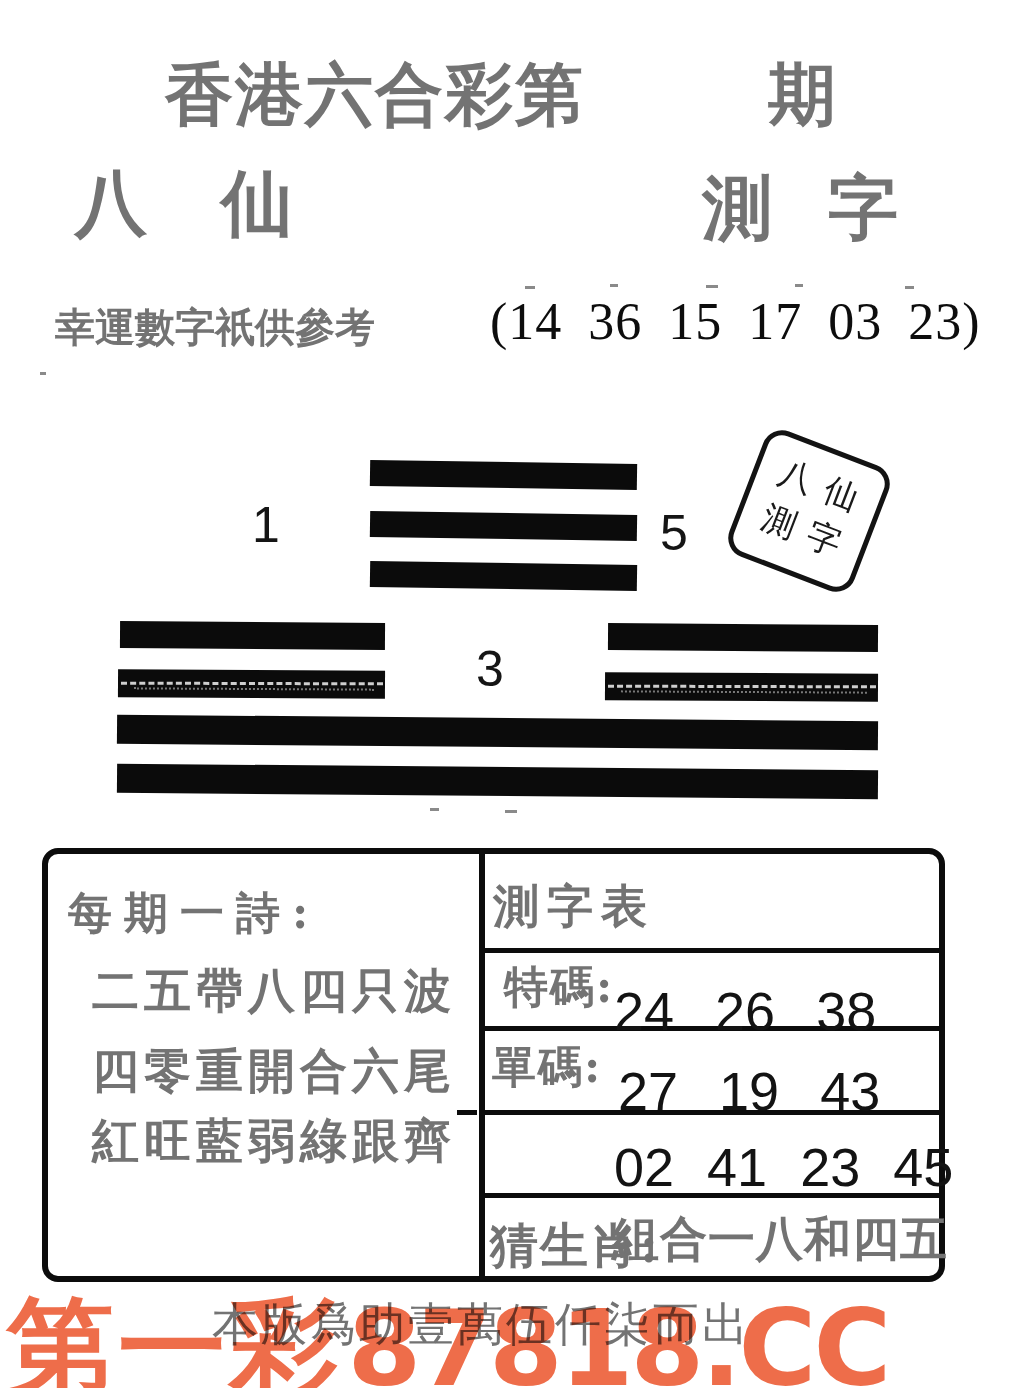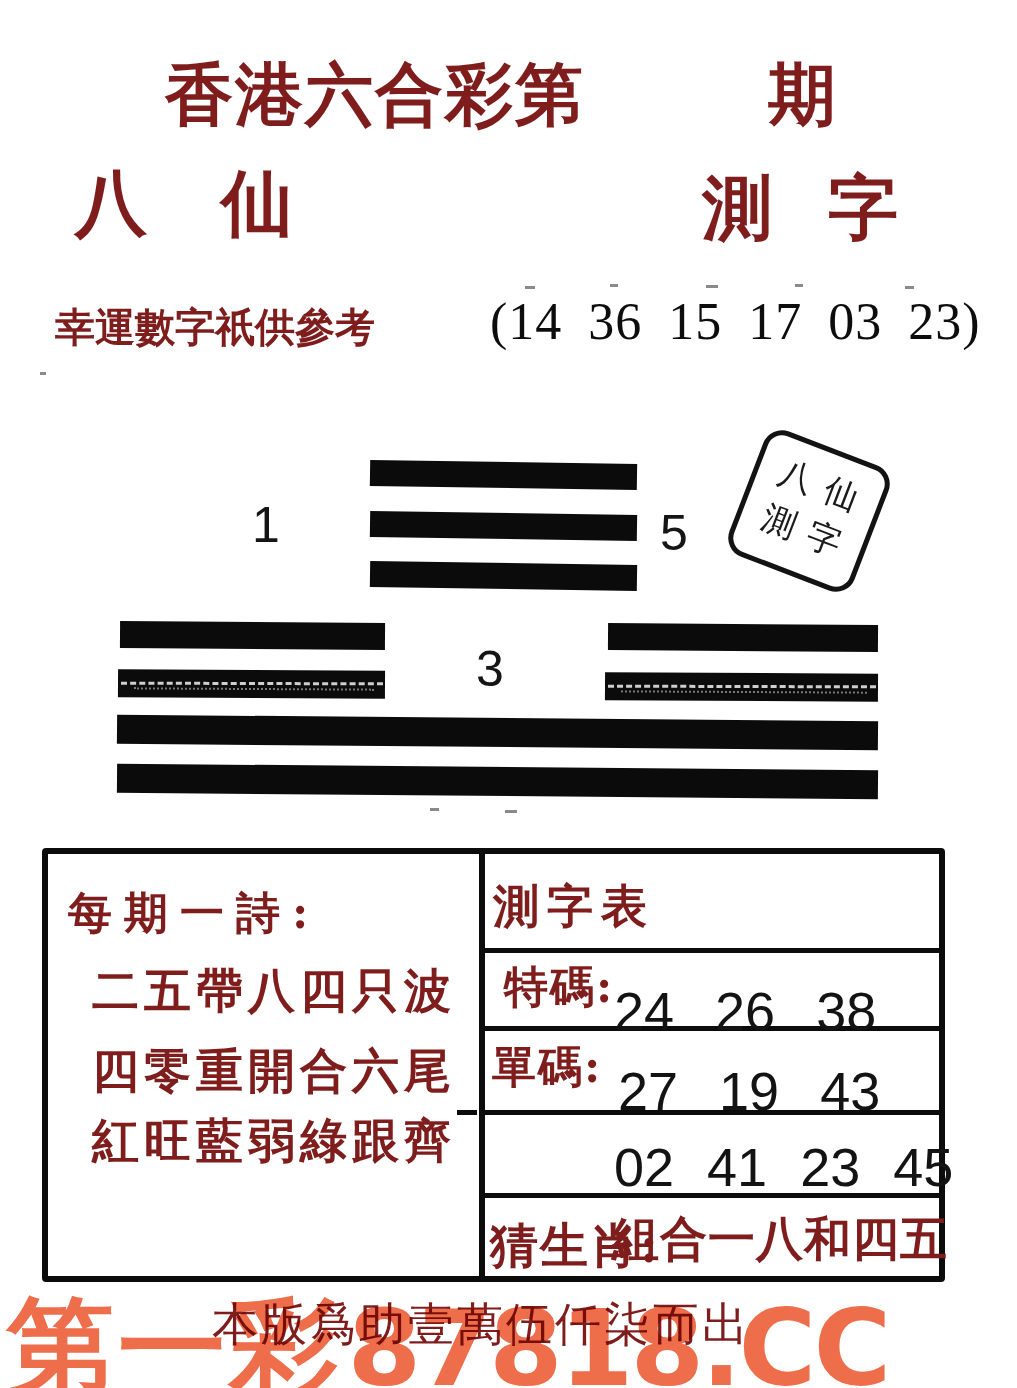--- a/index.html
+++ b/index.html
@@ -4,21 +4,21 @@
 <style>
   * { margin:0; padding:0; box-sizing:border-box; }
   html,body { background:#e8e8e8; }
   .page {
     position:relative; width:1017px; height:1388px;
     background:#ffffff; overflow:hidden; margin:0 auto;
     font-family:"DejaVu Serif","Liberation Serif",serif;
     color:#0d0d0d;
   }
   .abs { position:absolute; }
-  .cjk { font-family:"DejaVu Serif","Liberation Serif",serif; color:#7f1d1d; }
+  .cjk { font-family:"DejaVu Serif","Liberation Serif",serif; color:#737373; }
   .sans { font-family:"Liberation Sans","DejaVu Sans",sans-serif; }
   .serifnum { font-family:"Liberation Serif","DejaVu Serif",serif; }
 
   
   .title-prefix { left:165px; top:50px; font-size:68px; font-weight:700; letter-spacing:2px; }
   .title-issue  { left:768px; top:50px; font-size:68px; font-weight:700; }
   .series-left  { left:75px;  top:156px; font-size:72px; font-weight:700; letter-spacing:74px; white-space:nowrap; }
   .series-right { left:702px; top:162px; font-size:70px; font-weight:700; letter-spacing:56px; white-space:nowrap; }
 
   
@@ -36,21 +36,21 @@
 
   
   .stamp { left:742px; top:444px; width:134px; height:134px;
     border:5px solid #131313; border-radius:20px; transform:rotate(21deg);
     text-align:center; padding-top:10px; background:rgba(255,255,255,.0); }
   .stamp .line { font-size:34px; line-height:48px; letter-spacing:14px; text-indent:14px;
     font-weight:500; color:#1a1a1a; white-space:nowrap; }
 
   
   .board { left:42px; top:848px; width:903px; height:434px;
-    border:6px solid #0c0c0c; border-radius:4px; }
+    border:6px solid #0c0c0c; border-radius:16px; }
   .board .vline { position:absolute; left:431px; top:-2px; bottom:-2px; width:6px; background:#0c0c0c; }
   .board .hline { position:absolute; left:431px; right:-2px; height:5px; background:#0c0c0c; }
   .hline.l1 { top:94px; }
   .hline.l2 { top:172px; }
   .hline.l3 { top:256px; }
   .hline.l3::before { content:""; position:absolute; left:-22px; top:0; width:20px; height:5px; background:#0c0c0c; }
   .hline.l4 { top:339px; }
 
   .poem-header { left:20px; top:30px; font-size:44px; font-weight:700; letter-spacing:12px; white-space:nowrap; }
   .poem-line   { left:44px; font-size:47px; font-weight:700; letter-spacing:5px; white-space:nowrap; }

